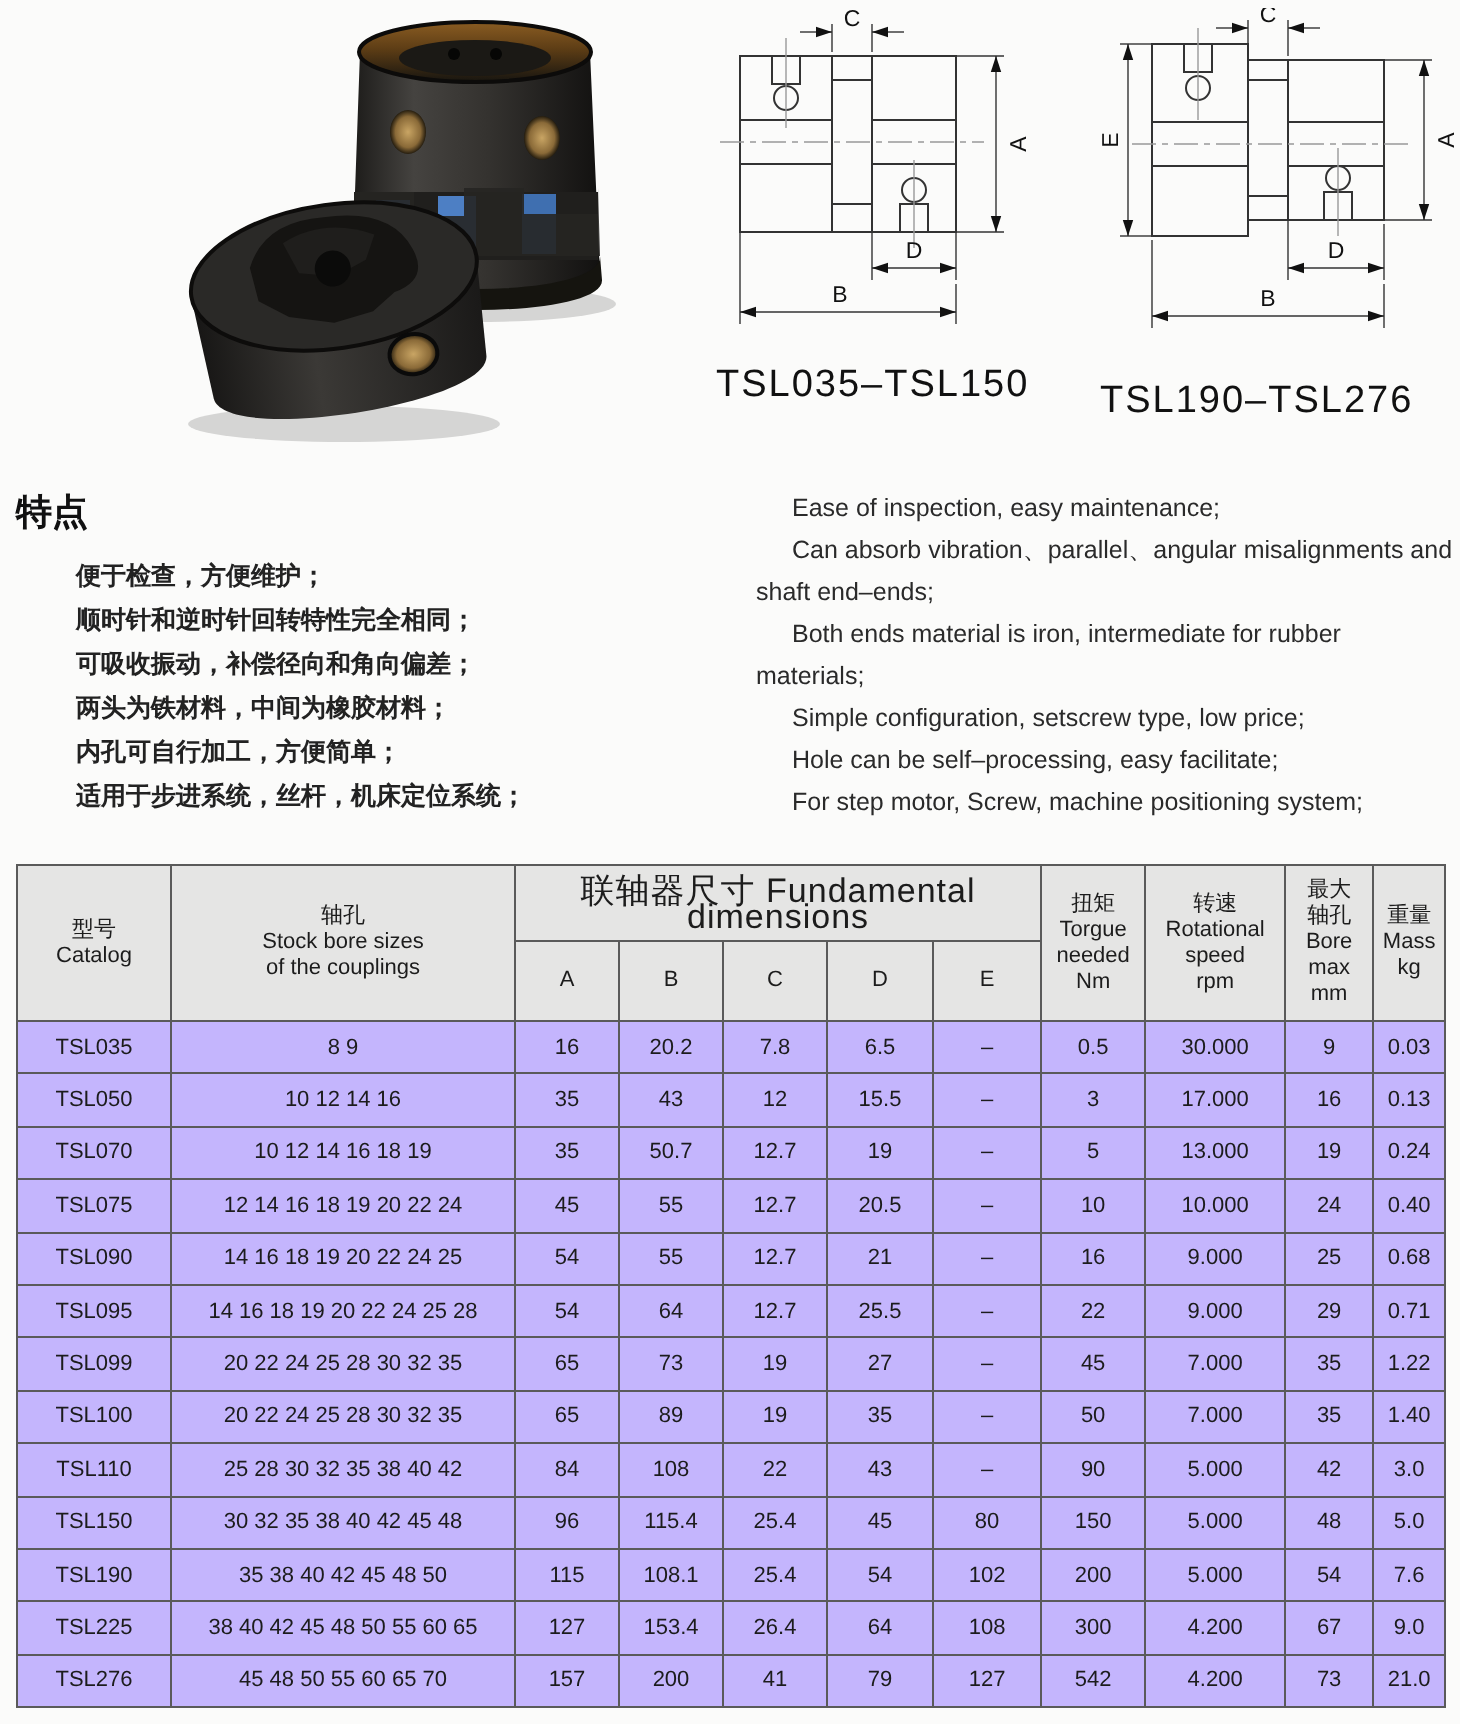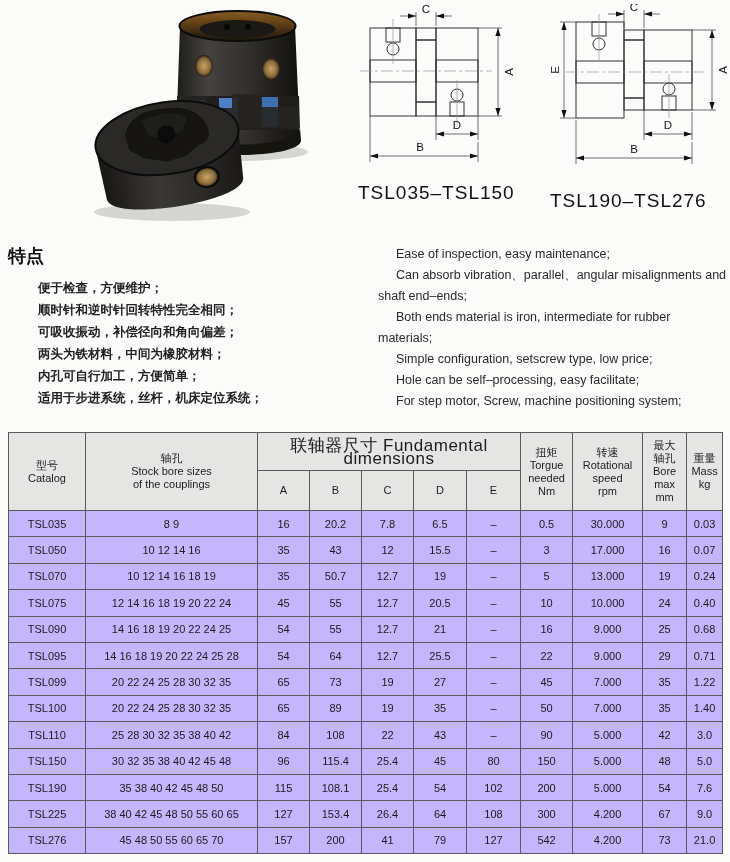--- a/index.html
+++ b/index.html
@@ -322,21 +322,21 @@
           <td>TSL050</td>
           <td>10 12 14 16</td>
           <td>35</td>
           <td>43</td>
           <td>12</td>
           <td>15.5</td>
           <td>–</td>
           <td>3</td>
           <td>17.000</td>
           <td>16</td>
-          <td>0.07</td>
+          <td>0.13</td>
         </tr>
         <tr>
           <td>TSL070</td>
           <td>10 12 14 16 18 19</td>
           <td>35</td>
           <td>50.7</td>
           <td>12.7</td>
           <td>19</td>
           <td>–</td>
           <td>5</td>

